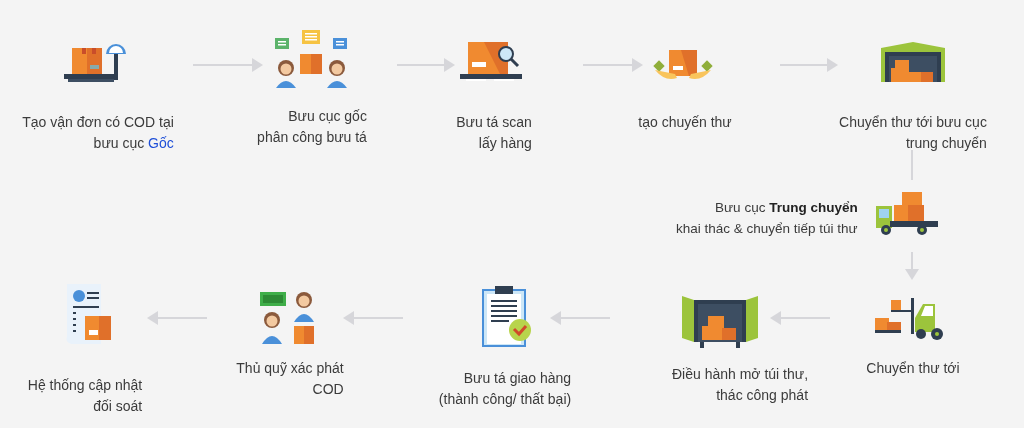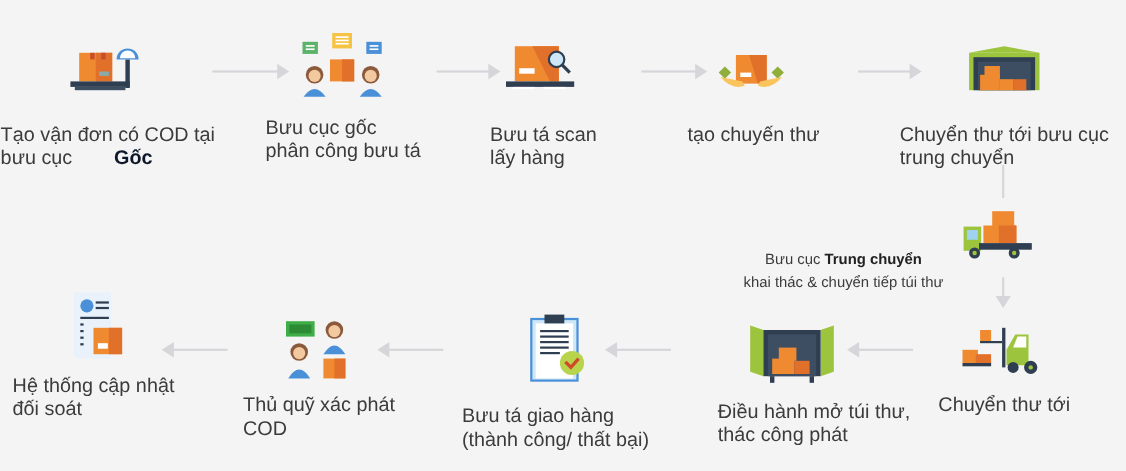--- a/index.html
+++ b/index.html
@@ -1,26 +1,26 @@
 <!DOCTYPE html>
 <html><head>
 <meta charset="utf-8">
 <style>
   html, body { margin:0; padding:0; }
   body { width:1024px; height:428px; background:#f4f4f4; font-family:"Liberation Sans", sans-serif; color:#3b3b3b; position:relative; overflow:hidden; }
   .step { position:absolute; display:flex; flex-direction:column; align-items:center; }
   .icon { width:80px; height:60px; position:relative; }
-  .label { font-size:18px; line-height:21px; text-align:left; margin-top:16px; white-space:nowrap; }
-  .label b { font-weight:bold; color:#0f172a;margin-left:33px; }
+  .label { font-size:14px; line-height:21px; text-align:right; margin-top:16px; white-space:nowrap; }
+  .label b { font-weight:normal; color:#1d4ed8; }
   .arrow-h { position:absolute; height:2px; background:#d6d6da; }
   .arrow-h.right::after { content:""; position:absolute; right:-10px; top:-6px; border-left:11px solid #d6d6da; border-top:7px solid transparent; border-bottom:7px solid transparent; }
   .arrow-h.left::before { content:""; position:absolute; left:-10px; top:-6px; border-right:11px solid #d6d6da; border-top:7px solid transparent; border-bottom:7px solid transparent; }
   .arrow-v { position:absolute; width:2px; background:#d6d6da; }
   .arrow-v.down::after { content:""; position:absolute; bottom:-10px; left:-6px; border-top:11px solid #d6d6da; border-left:7px solid transparent; border-right:7px solid transparent; }
-  .side-label { position:absolute; font-size:13.5px; line-height:21px; text-align:center;margin-top:28px; }
+  .side-label { position:absolute; font-size:13.5px; line-height:21px; text-align:right; }
   .side-label b { font-weight:bold; color:#222; }
   svg { display:block; }
 </style>
 </head>
 <body>
 
 <div class="step" style="left:18px; top:36px; width:160px;">
   <div class="icon">
     <svg width="80" height="60" viewBox="0 0 80 60">
       <rect x="14" y="12" width="30" height="26" fill="#f08a30"></rect>
@@ -240,21 +240,21 @@
     </svg>
   </div>
   <div class="label" style="margin-top:6px;">
     <div>Thủ quỹ xác phát</div>
     <div>COD</div>
   </div>
 </div>
 
 <div class="arrow-h left" style="left:157px; top:317px; width:50px;"></div>
 
-<div class="step" style="left:10px; top:264px; width:150px;">
+<div class="step" style="left:10px; top:282px; width:150px;gap:17px;">
   <div class="icon" style="height:66px;">
     <svg width="80" height="66" viewBox="0 0 80 66">
       <path d="M22 2 L56 2 L56 62 L26 62 Q20 60 22 54 Z" fill="#e9f2fb"></path>
       <circle cx="34" cy="14" r="6" fill="#4a90d9"></circle>
       <rect x="42" y="10" width="12" height="2" fill="#2f3e50"></rect>
       <rect x="42" y="15" width="12" height="2" fill="#2f3e50"></rect>
       <rect x="28" y="24" width="26" height="2" fill="#2f3e50"></rect>
       <rect x="28" y="30" width="3" height="2" fill="#2f3e50"></rect>
       <rect x="28" y="36" width="3" height="2" fill="#2f3e50"></rect>
       <rect x="28" y="42" width="3" height="2" fill="#2f3e50"></rect>

